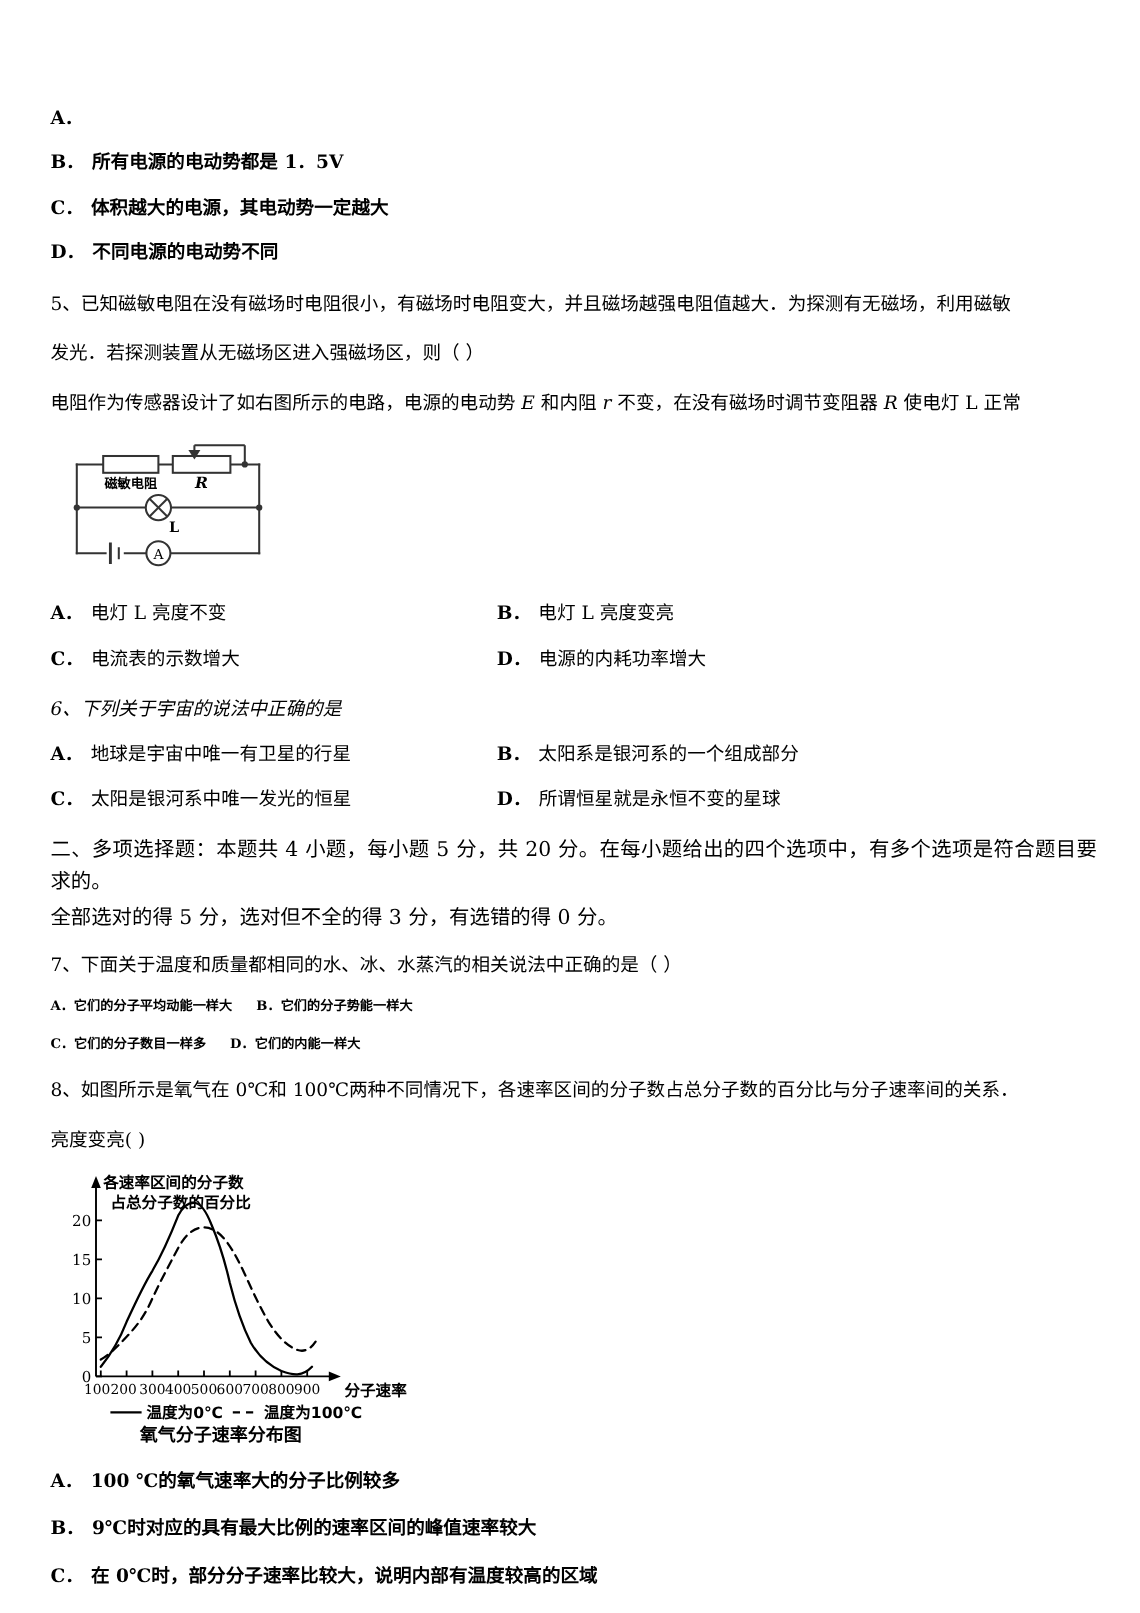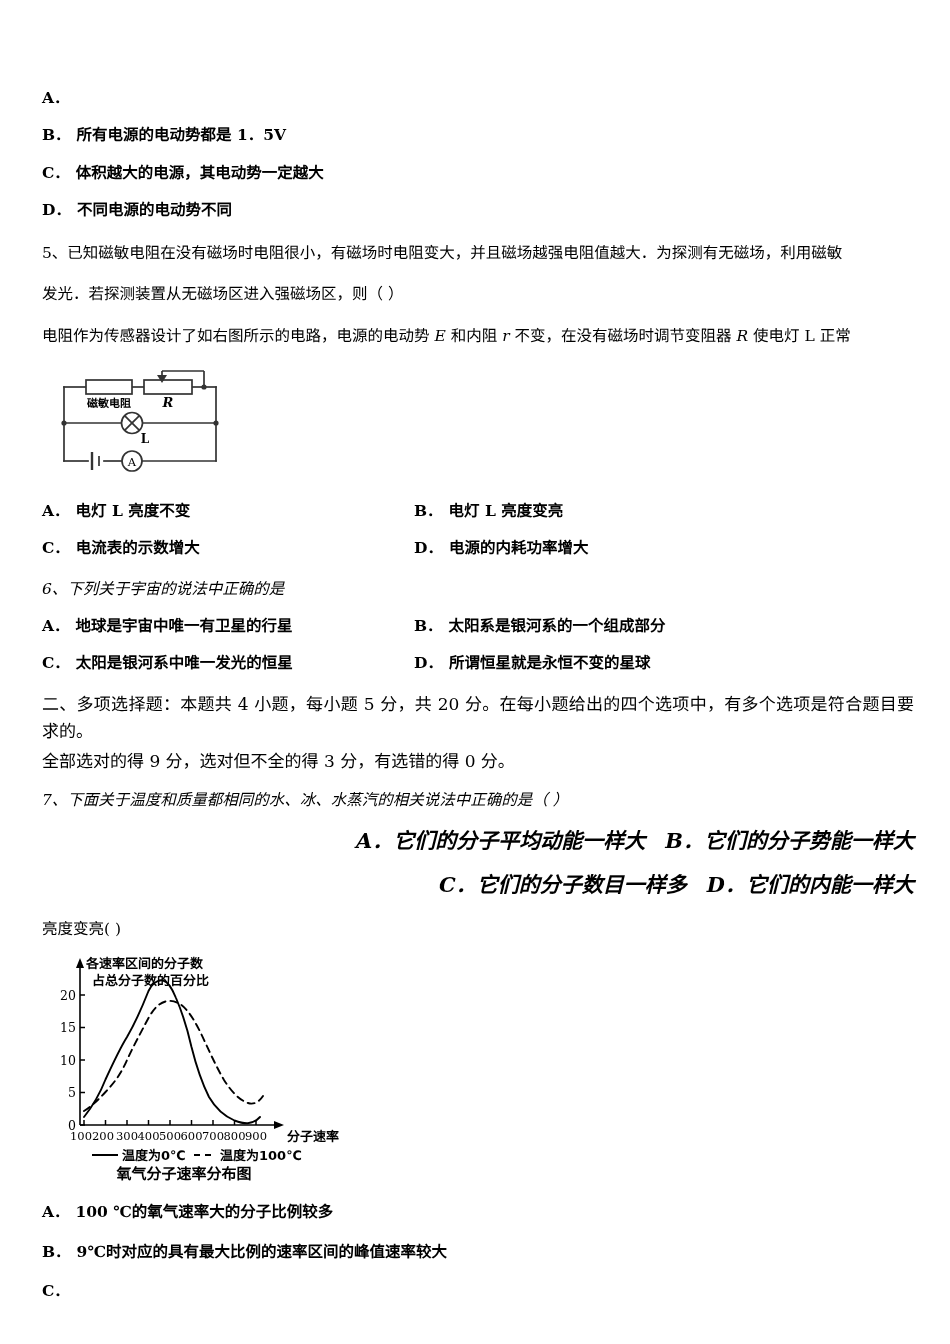--- a/index.html
+++ b/index.html
@@ -56,29 +56,28 @@
     font-size: 15.5px;
     line-height: 1.25;
   }
   .opt-two .cell {
     display: flex;
     align-items: baseline;
   }
   .opt-two .cell.a { width: 372px; flex: 0 0 372px; }
   .opt-two .cell.b { flex: 1 1 auto; }
   .opt-two .lead { font-weight: bold; margin-right: 6px; white-space: nowrap; }
-  .opt-two .txt  { font-weight: bold; text-align: right; }
+  .opt-two .txt  { font-weight: normal; text-align: right; }
 
   
   .opt-inline {
-    margin: 0 0 18px 17px;
-    font-size: 21px;
+    margin: 0 0 18px 0;
+    font-size: 11px;
     line-height: 1.25;
     font-weight: bold;
-    text-align: right;
   }
   .opt-inline .lead { font-weight: bold; }
   .opt-inline .gap { display: inline-block; width: 20px; }
 
   
   .qpara {
     font-size: 15.5px;
     line-height: 2.05;
     margin: 0 0 10px 0;
     text-align: justify;
@@ -237,30 +236,31 @@
         </div>
         <div class="cell b">
           <span class="lead">D．</span>
           <span class="txt">所谓恒星就是永恒不变的星球</span>
         </div>
       </div>
     </div>
 
     <div style="margin-top:14px;">
       <div class="sec-head">二、多项选择题：本题共 4 小题，每小题 5 分，共 20 分。在每小题给出的四个选项中，有多个选项是符合题目要求的。</div>
-      <div class="sec-head">全部选对的得 9 分，选对但不全的得 3 分，有选错的得 0 分。</div>
-    </div>
-
-    <div style="margin-top:12px;font-style:italic;">
+      <div class="sec-head">全部选对的得 5 分，选对但不全的得 3 分，有选错的得 0 分。</div>
+    </div>
+
+    <div style="margin-top:12px;">
       <div class="qline" style="margin-bottom:14px;">7、下面关于温度和质量都相同的水、冰、水蒸汽的相关说法中正确的是（   ）</div>
       <div class="opt-inline"><span class="lead">A．</span><span>它们的分子平均动能一样大</span><span class="gap"></span><span class="lead">B．</span><span>它们的分子势能一样大</span></div>
       <div class="opt-inline"><span class="lead">C．</span><span>它们的分子数目一样多</span><span class="gap"></span><span class="lead">D．</span><span>它们的内能一样大</span></div>
     </div>
 
     <div style="margin-top:8px;">
+      <div class="qline tight" style="margin-bottom:16px;">8、如图所示是氧气在 0℃和 100℃两种不同情况下，各速率区间的分子数占总分子数的百分比与分子速率间的关系．</div>
       <div class="qline" style="margin-bottom:4px;">亮度变亮(   )</div>
 
       <div class="graph-wrap">
         <svg width="326" height="232" viewBox="0 0 326 232">
 
           <g stroke="#000000" stroke-width="1.6" fill="none">
             <path d="M36 16 L36 175"></path>
             <path d="M36 175 L232 175"></path>
           </g>
           <polygon points="36,8 32,18 40,18" fill="#000000" stroke="none"></polygon>
@@ -343,17 +343,18 @@
       <div class="opt-row" style="margin-bottom:20px;">
         <span class="lead">A．</span>
         <span class="txt">100 ℃的氧气速率大的分子比例较多</span>
       </div>
       <div class="opt-row" style="margin-bottom:20px;">
         <span class="lead">B．</span>
         <span class="txt">9℃时对应的具有最大比例的速率区间的峰值速率较大</span>
       </div>
       <div class="opt-row">
         <span class="lead">C．</span>
+        <span class="txt">在 0℃时，部分分子速率比较大，说明内部有温度较高的区域</span>
       </div>
     </div>
 
   </div>
 </div>
 
 </body></html>

